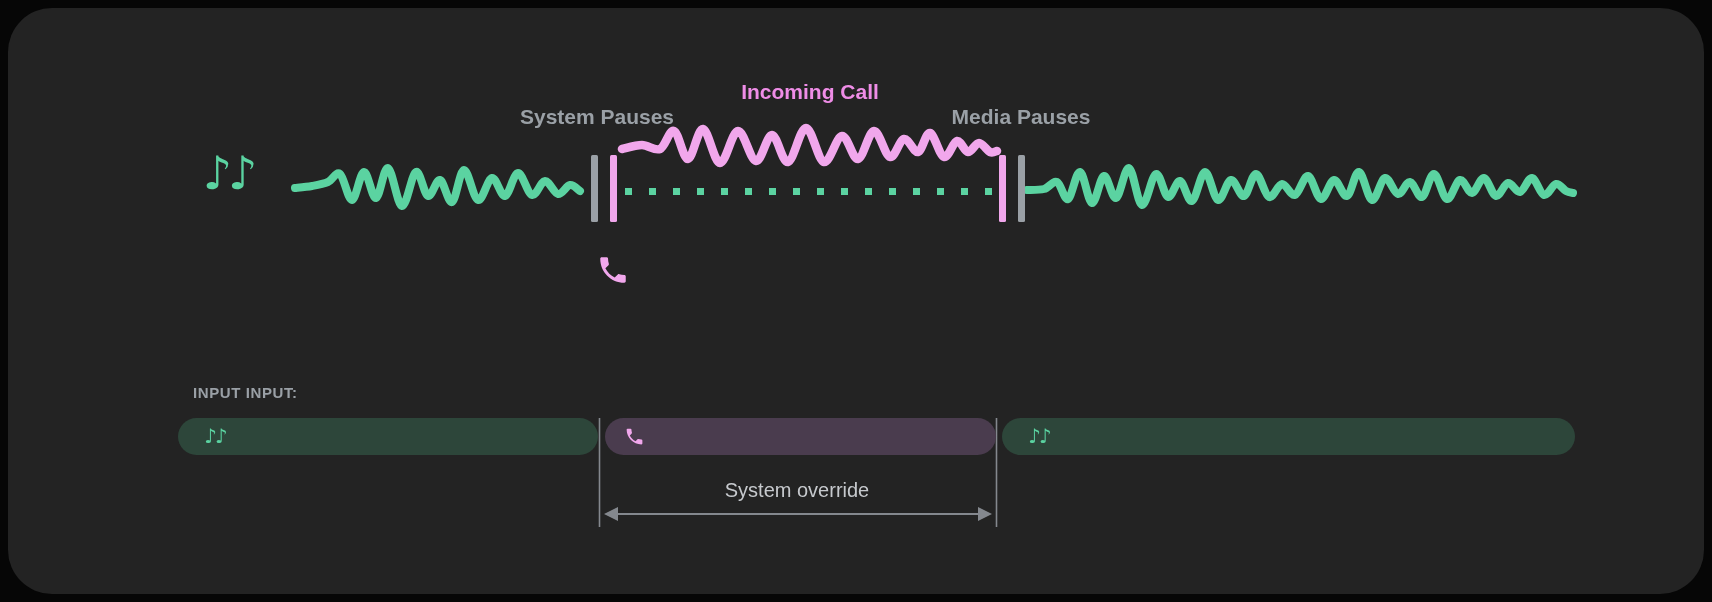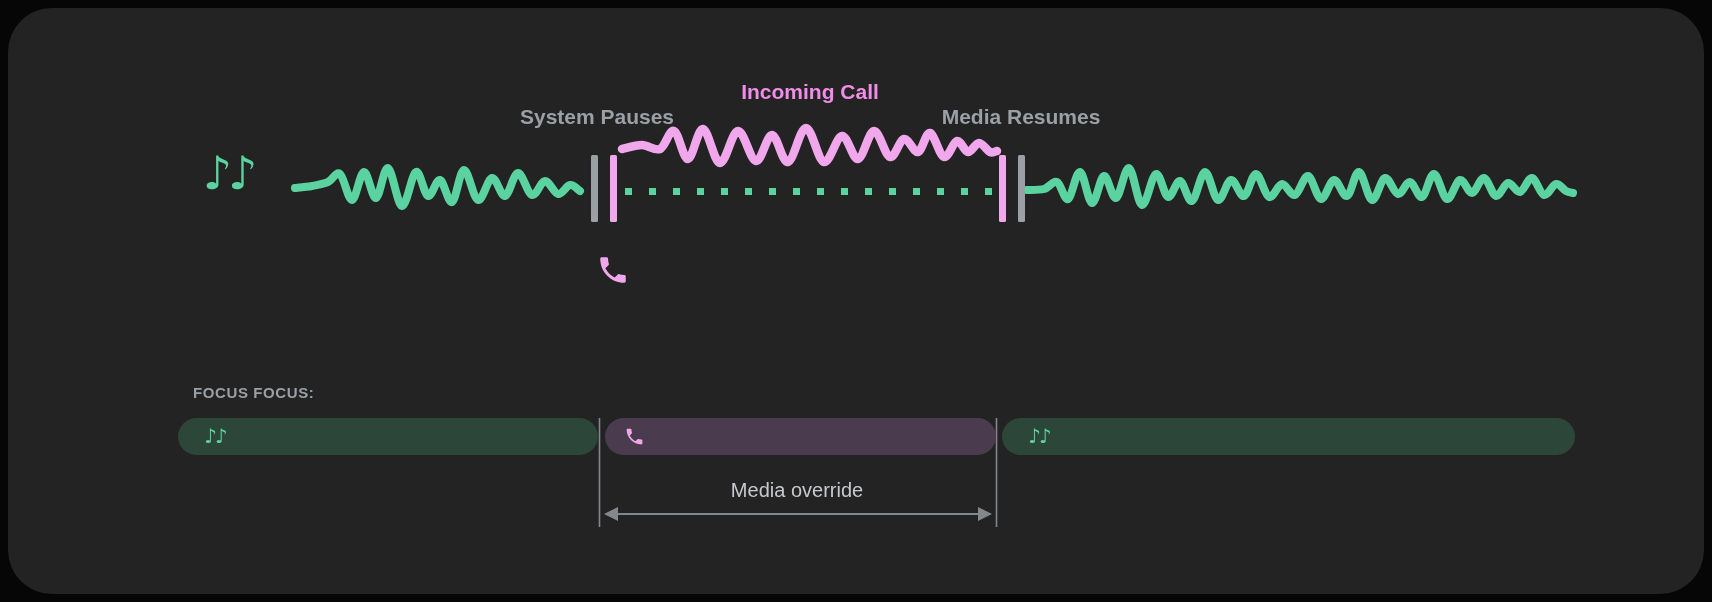--- a/index.html
+++ b/index.html
@@ -43,21 +43,21 @@
                     font-size:20px; color:var(--annotation-gray); white-space:nowrap; }
 </style>
 </head>
 <body>
 
 <div class="stage">
   <div class="card"></div>
 
   <div class="tl-label" style="left:597px; top:105px;">System Pauses</div>
   <div class="tl-label pink" style="left:810px; top:80px;">Incoming Call</div>
-  <div class="tl-label" style="left:1021px; top:105px;">Media Resumes</div>
+  <div class="tl-label" style="left:1021px; top:105px;">Media Pauses</div>
 
   <div class="notes-top">♪♪</div>
   <div class="phone-top">
     <svg viewBox="0 0 24 24">
         <path d="M6.62 10.79c1.44 2.83 3.76 5.14 6.59 6.59l2.2-2.2c.27-.27.67-.36 1.02-.24 1.12.37 2.33.57 3.57.57.55 0 1 .45 1 1V20c0 .55-.45 1-1 1-9.39 0-17-7.61-17-17 0-.55.45-1 1-1h3.5c.55 0 1 .45 1 1 0 1.25.2 2.45.57 3.57.11.35.03.74-.25 1.02l-2.2 2.2z"></path>
       </svg>
   </div>
 
   <svg class="overlay-svg" viewBox="0 0 1712 602">
     <path class="wave-green" d="M 295 188 C 297.8 187.7, 306.5 187.0, 312 186 C 317.5 185.0, 323.3 184.0, 328 182 C 332.7 180.0, 336.0 171.0, 340 174 C 344.0 177.0, 348.0 200.3, 352 200 C 356.0 199.7, 360.0 172.3, 364 172 C 368.0 171.7, 372.0 198.7, 376 198 C 380.0 197.3, 383.7 166.7, 388 168 C 392.3 169.3, 397.3 205.3, 402 206 C 406.7 206.7, 411.7 173.7, 416 172 C 420.3 170.3, 424.0 194.7, 428 196 C 432.0 197.3, 436.0 179.0, 440 180 C 444.0 181.0, 448.0 203.7, 452 202 C 456.0 200.3, 459.7 170.3, 464 170 C 468.3 169.7, 473.3 198.7, 478 200 C 482.7 201.3, 487.5 178.7, 492 178 C 496.5 177.3, 500.7 196.8, 505 196 C 509.3 195.2, 513.5 173.2, 518 173 C 522.5 172.8, 527.5 193.7, 532 195 C 536.5 196.3, 540.7 181.2, 545 181 C 549.3 180.8, 553.8 193.3, 558 194 C 562.2 194.7, 566.3 185.5, 570 185 C 573.7 184.5, 578.3 190.0, 580 191"></path>
@@ -89,30 +89,30 @@
 
     <line class="guide" x1="599.5" y1="418" x2="599.5" y2="527"></line>
     <line class="guide" x1="996.5" y1="418" x2="996.5" y2="527"></line>
     <g>
       <line class="arrow-line" x1="616" y1="514" x2="980" y2="514"></line>
       <polygon class="arrow-head" points="604,514 618,507 618,521"></polygon>
       <polygon class="arrow-head" points="992,514 978,507 978,521"></polygon>
     </g>
   </svg>
 
-  <div class="focus-heading">FOCUS FOCUS:</div>
+  <div class="focus-heading">INPUT INPUT:</div>
 
   <div class="focus-bar media" style="left:178px; width:420px;">
     <span class="bar-notes">♪♪</span>
   </div>
   <div class="focus-bar call" style="left:605px; width:391px;">
     <span class="bar-phone">
       <svg viewBox="0 0 24 24">
           <path d="M6.62 10.79c1.44 2.83 3.76 5.14 6.59 6.59l2.2-2.2c.27-.27.67-.36 1.02-.24 1.12.37 2.33.57 3.57.57.55 0 1 .45 1 1V20c0 .55-.45 1-1 1-9.39 0-17-7.61-17-17 0-.55.45-1 1-1h3.5c.55 0 1 .45 1 1 0 1.25.2 2.45.57 3.57.11.35.03.74-.25 1.02l-2.2 2.2z"></path>
         </svg>
     </span>
   </div>
   <div class="focus-bar media" style="left:1002px; width:573px;">
     <span class="bar-notes">♪♪</span>
   </div>
 
-  <div class="override-label">Media override</div>
+  <div class="override-label">System override</div>
 </div>
 
 </body></html>

